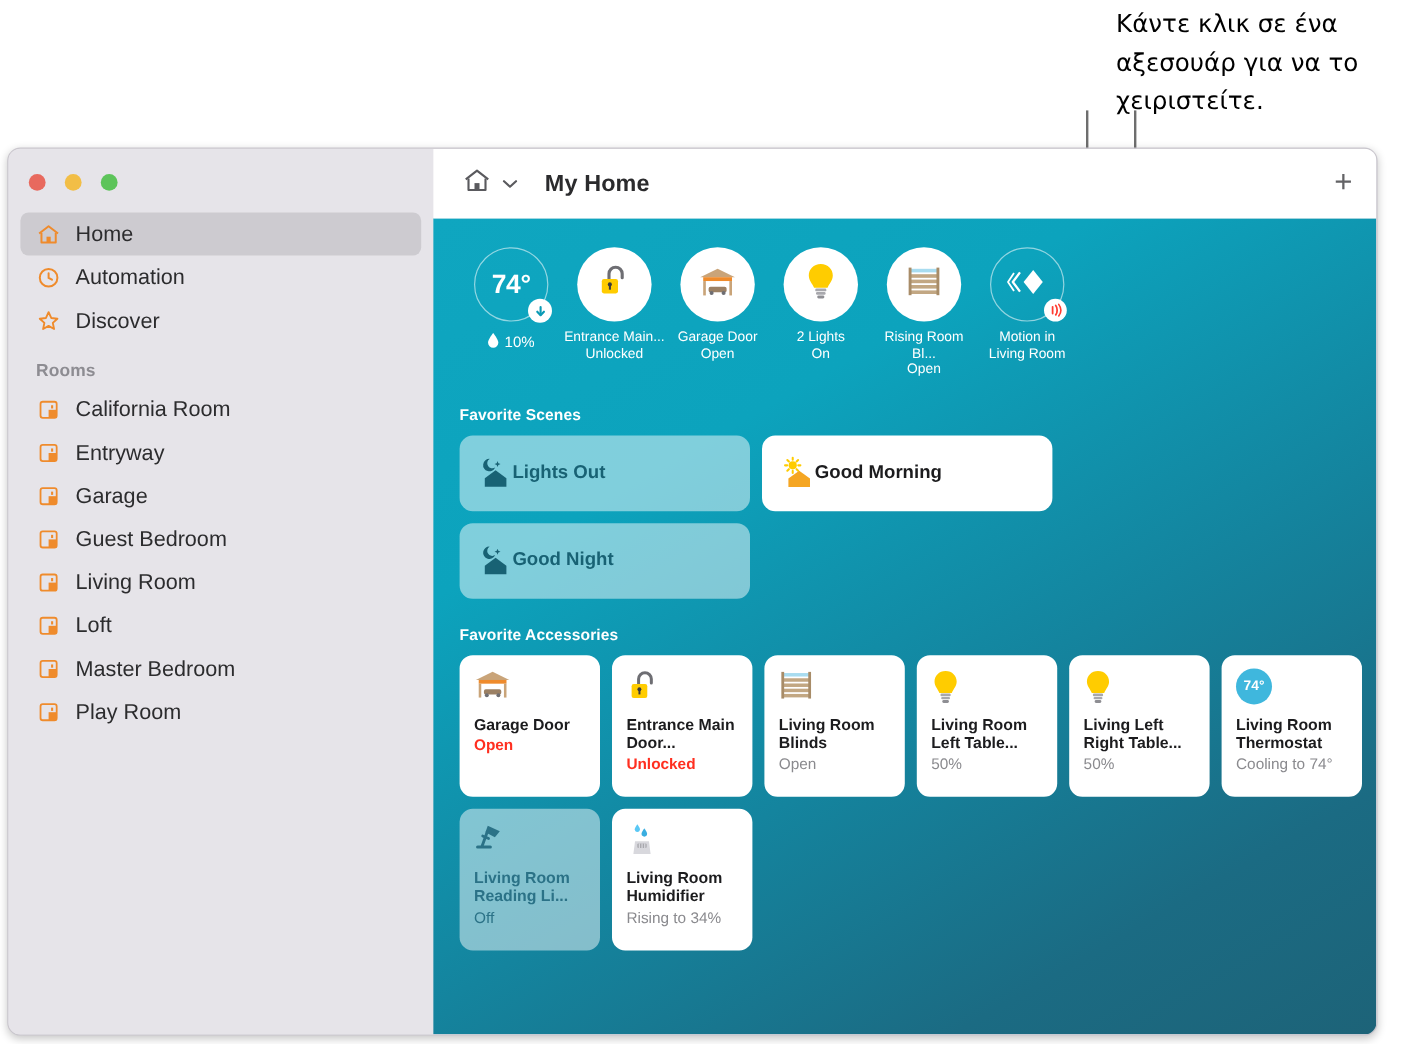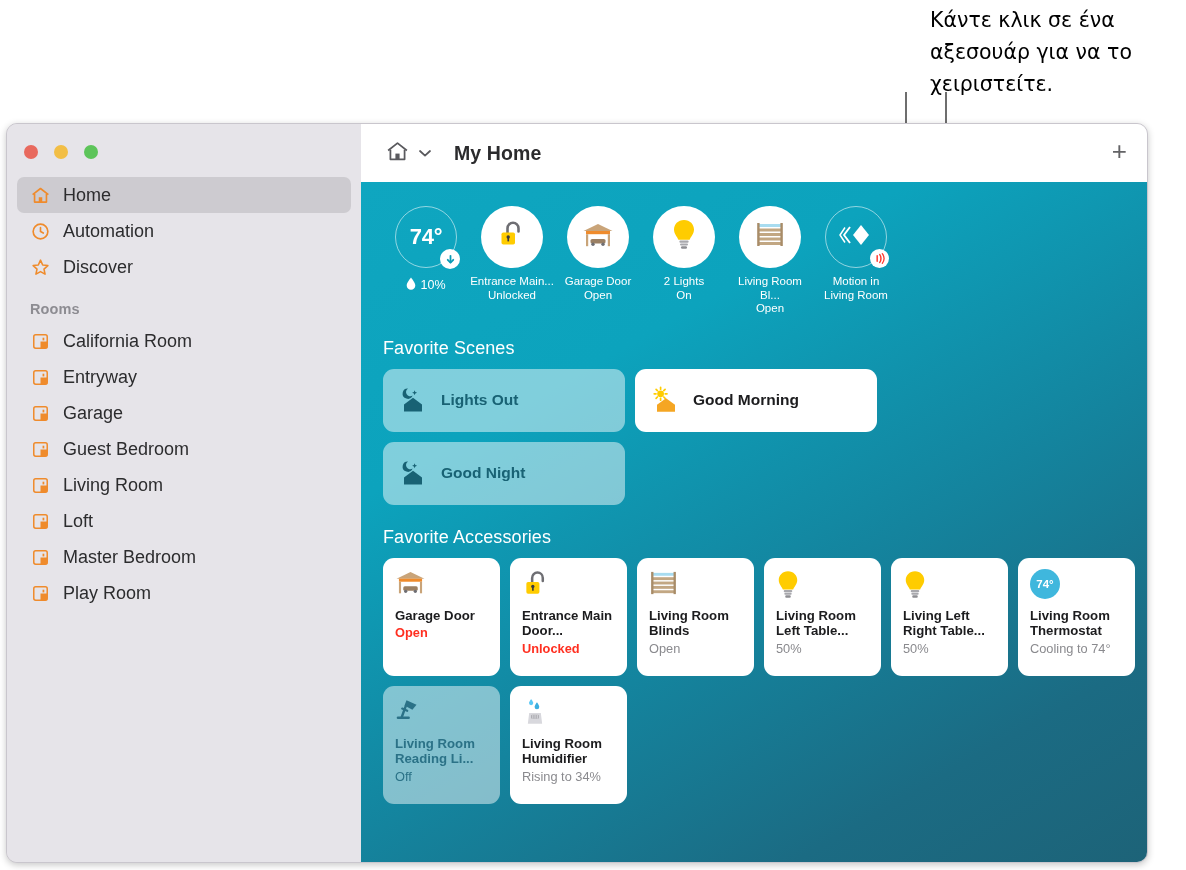--- a/index.html
+++ b/index.html
@@ -125,33 +125,33 @@
     text-align: center; line-height: 13.5px; font-weight: 400;
     max-width: 86px;
   }
   .humid-row {
     margin-top: 9px; color: #fff; font-size: 12.5px;
     display: flex; align-items: center; gap: 4px; font-weight: 500;
   }
 
   
   .section-title {
-    color: #fff; font-size: 18px; font-weight: 400;
+    color: #fff; font-size: 13px; font-weight: 700;
     margin: 22px 0 10px 22px; letter-spacing: .1px;
   }
 
   
   #scenes {
     display: grid; grid-template-columns: 242px 242px;
     gap: 10px 10px; margin-left: 22px;
   }
   .scene {
     height: 63px; border-radius: 11px;
     background: rgba(255,255,255,.48);
-    display: flex; align-items: center; gap: 14px;
+    display: flex; align-items: center; 
     padding: 0 16px;
   }
   .scene.active { background: #ffffff; }
   .scene-label { font-size: 15.5px; font-weight: 700; color: #186274; }
   .scene.active .scene-label { color: #1c1c1e; }
   .scene-icon { width: 28px; height: 28px; flex: 0 0 28px; }
 
   
   #accessories {
     display: flex; flex-wrap: wrap; gap: 10px;
@@ -420,21 +420,21 @@
                   <rect x="3" y="8.5" width="24" height="3" fill="#c2a783"></rect>
                   <rect x="3" y="13" width="24" height="3" fill="#c2a783"></rect>
                   <rect x="3" y="17.5" width="24" height="3" fill="#c2a783"></rect>
                   <rect x="3" y="22" width="24" height="3" fill="#c2a783"></rect>
                   <rect x="2.2" y="3" width="2.4" height="23" fill="#a88c68"></rect>
                   <rect x="25.4" y="3" width="2.4" height="23" fill="#a88c68"></rect>
                 </svg>
               </span>
             </div>
             <div class="status-caption">
-              <div>Living Room Bl...</div>
+              <div>Rising Room Bl...</div>
                 <div>Open</div>
             </div>
           </div>
 
           <div class="status-cell">
             <div class="status-circle ring">
               <span>
                 <svg width="34" height="28" viewBox="0 0 34 28" fill="none" stroke="#ffffff" stroke-width="1.9" stroke-linejoin="round">
                   <path d="M22 4 L30 14 L22 24 L14 14 Z" fill="#ffffff" stroke="none"></path>
                   <path d="M11 6 L5 14 L11 22"></path>

